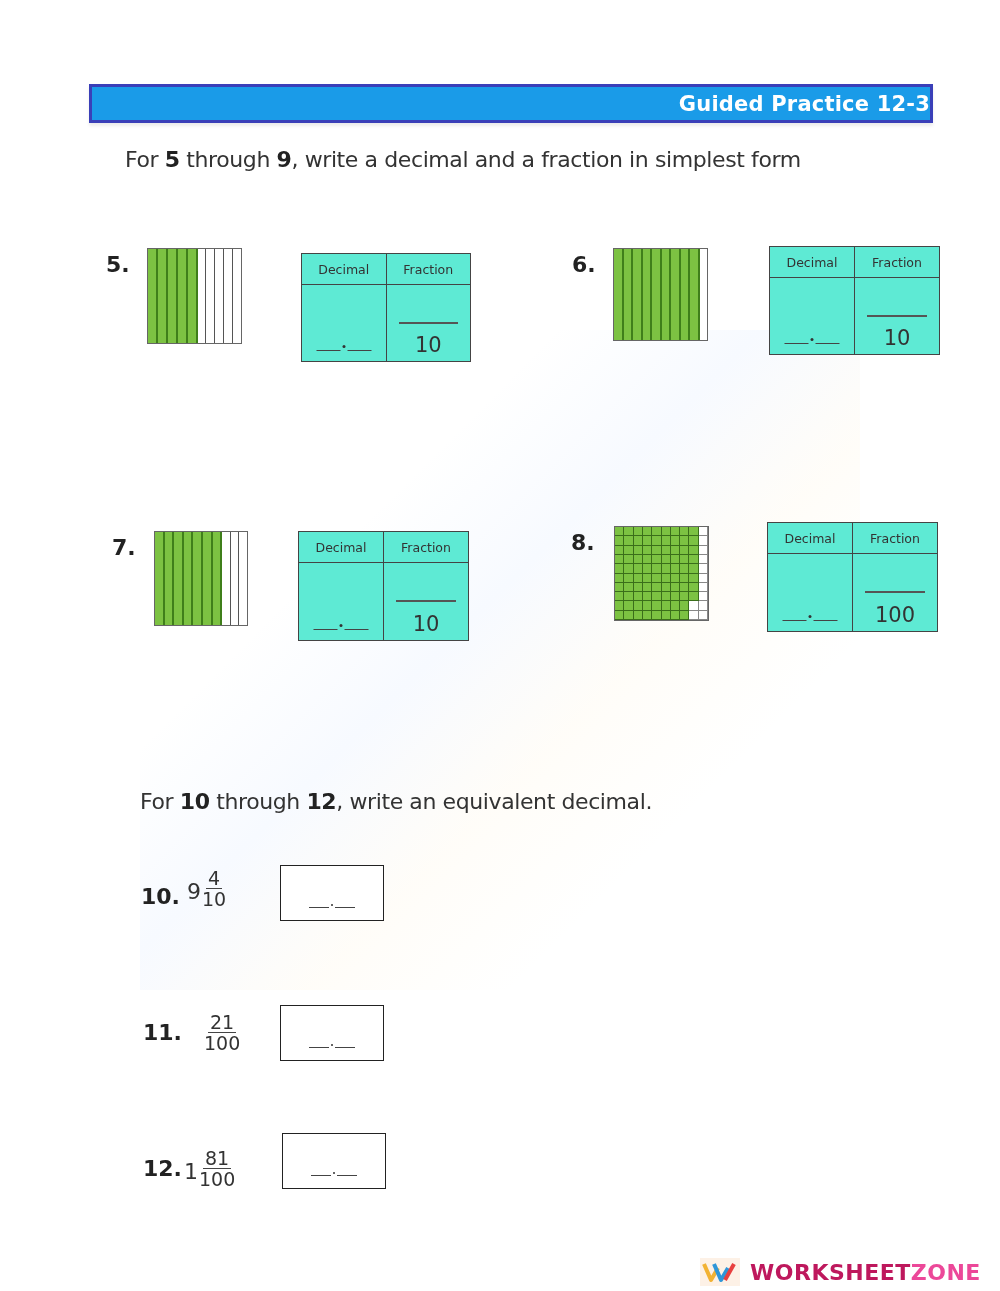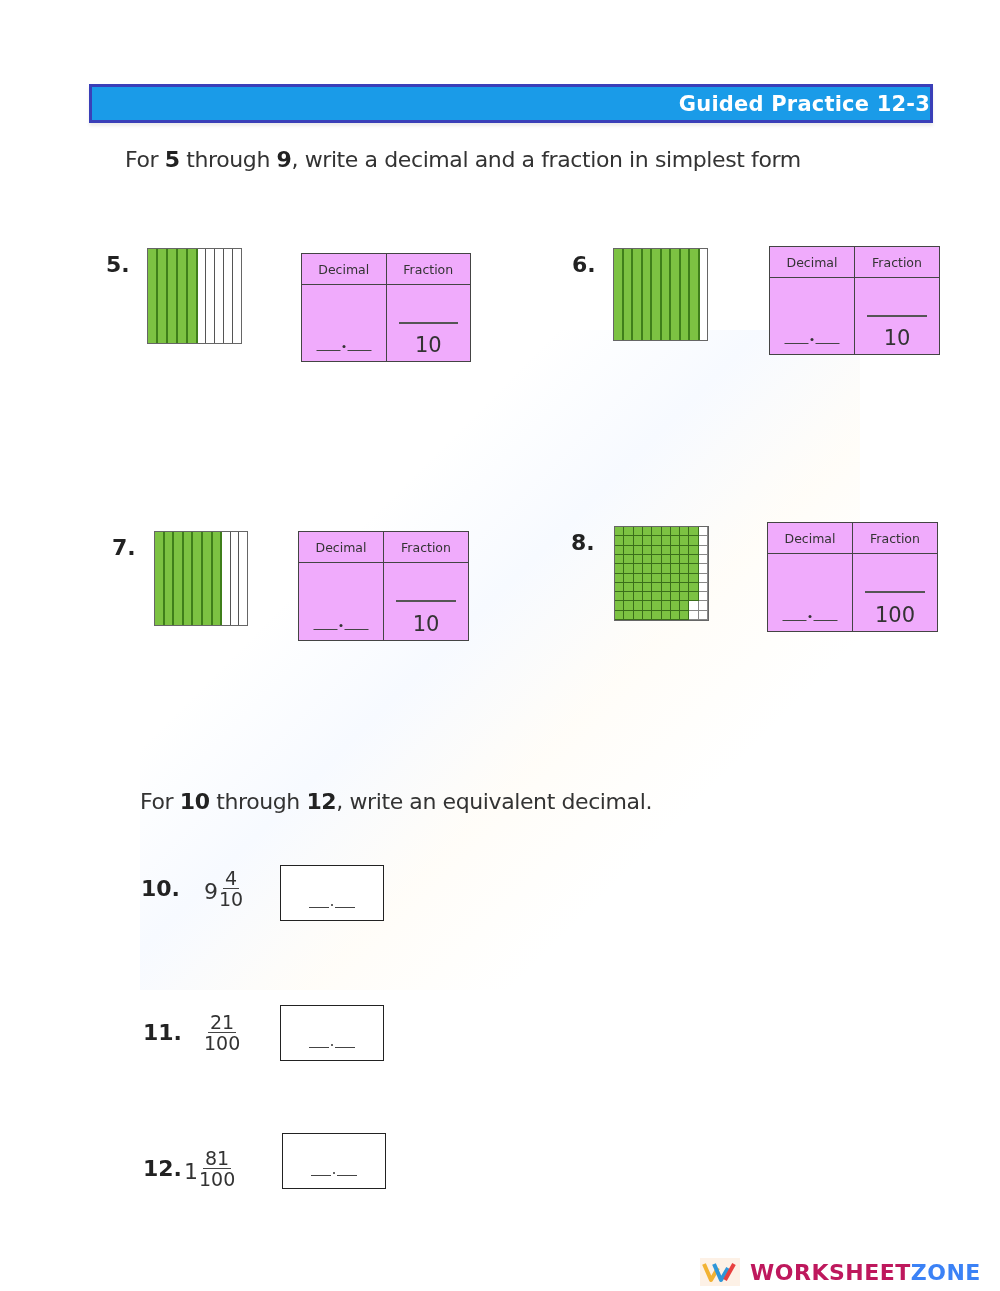--- a/index.html
+++ b/index.html
@@ -36,21 +36,21 @@
   .grid10 .col.on { background: #7cc242; border-right: 2px solid #3f7f1a; }
   .grid100 {
     display: grid; grid-template-columns: repeat(10, 1fr); grid-template-rows: repeat(10, 1fr);
     border: 1px solid #666; box-sizing: border-box;
   }
   .grid100 .cell { border-right: 1px solid #3a6e1a; border-bottom: 1px solid #3a6e1a; background: #fff; box-sizing: border-box; }
   .grid100 .cell.off { border-right: 1px solid #888; border-bottom: 1px solid #888; }
   .grid100 .cell.on { background: #7cc242; }
   .dtable {
     border: 1.5px solid #444; box-sizing: border-box; display: flex; flex-direction: column;
-    background: #f0abfc;
+    background: #5eead4;
   }
   .dtable .hdr { display: flex; border-bottom: 1.5px solid #444; height: 30px; }
   .dtable .hdr div {
     flex: 1; display: flex; align-items: center; justify-content: center;
     font-family: "DejaVu Sans", sans-serif; font-size: 12.5px; color: #333;
   }
   .dtable .hdr div:first-child, .dtable .body > div:first-child { border-right: 1.5px solid #444; }
   .dtable .body { display: flex; flex: 1; }
   .dtable .body > div { flex: 1; position: relative; }
   .blank {
@@ -70,21 +70,21 @@
   .ansbox .blank { bottom: 12px; }
   .ansbox .blank .ln { width: 20px; border-bottom: 1px solid #444; }
   .ansbox .blank .dot { width: 2px; height: 2px; margin-bottom: 2px; }
   .expr { display: flex; align-items: center; font-family: "DejaVu Sans", sans-serif; color: #333; }
   .expr .whole { font-size: 22px; margin-right: 1px; margin-top: 6px; }
   .expr .fr { display: flex; flex-direction: column; align-items: center; font-size: 19px; line-height: 20px; }
   .expr .fr .num { border-bottom: 1.5px solid #444; padding: 0 2px; }
   .logo { display: flex; align-items: center; gap: 10px; }
   .logo .wm { font-family: "DejaVu Sans", sans-serif; font-weight: bold; font-size: 22px; letter-spacing: 0.5px; }
   .wm-a { color: #be185d; }
-  .wm-b { color: #3b82f6; text-align: center; }
+  .wm-b { color: #ec4899; text-align: center; }
   .watermark {
     left: 140px; top: 330px; width: 720px; height: 660px; pointer-events: none;
     background: linear-gradient(135deg, rgba(255,255,255,0) 30%, rgba(120,170,255,0.06) 45%, rgba(255,210,120,0.05) 60%, rgba(255,255,255,0) 75%);
   }
 </style>
 </head>
 <body>
 
 <div class="abs watermark"></div>
 
@@ -315,21 +315,21 @@
         <div class="fline"></div>
         <div class="den">100</div>
       </div>
   </div>
 </div>
 
 <div class="abs instr" style="left:140px; top:784px; width:700px;">
   <span>For </span><b>10</b><span> through </span><b>12</b><span>, write an equivalent decimal.</span>
 </div>
 
-<div class="abs" style="left:141px; top:868px; display:flex; align-items:center; gap:24px;">
+<div class="abs" style="left:141px; top:868px; display:flex; align-items:flex-end; gap:7px;">
   <span class="pnum">10.</span>
   <span class="expr">
     <span class="whole">9</span>
     <span class="fr">
         <span class="num">4</span>
         <span>10</span>
       </span>
   </span>
 </div>
 <div class="abs ansbox" style="left:280px; top:865px; width:104px; height:56px;">

